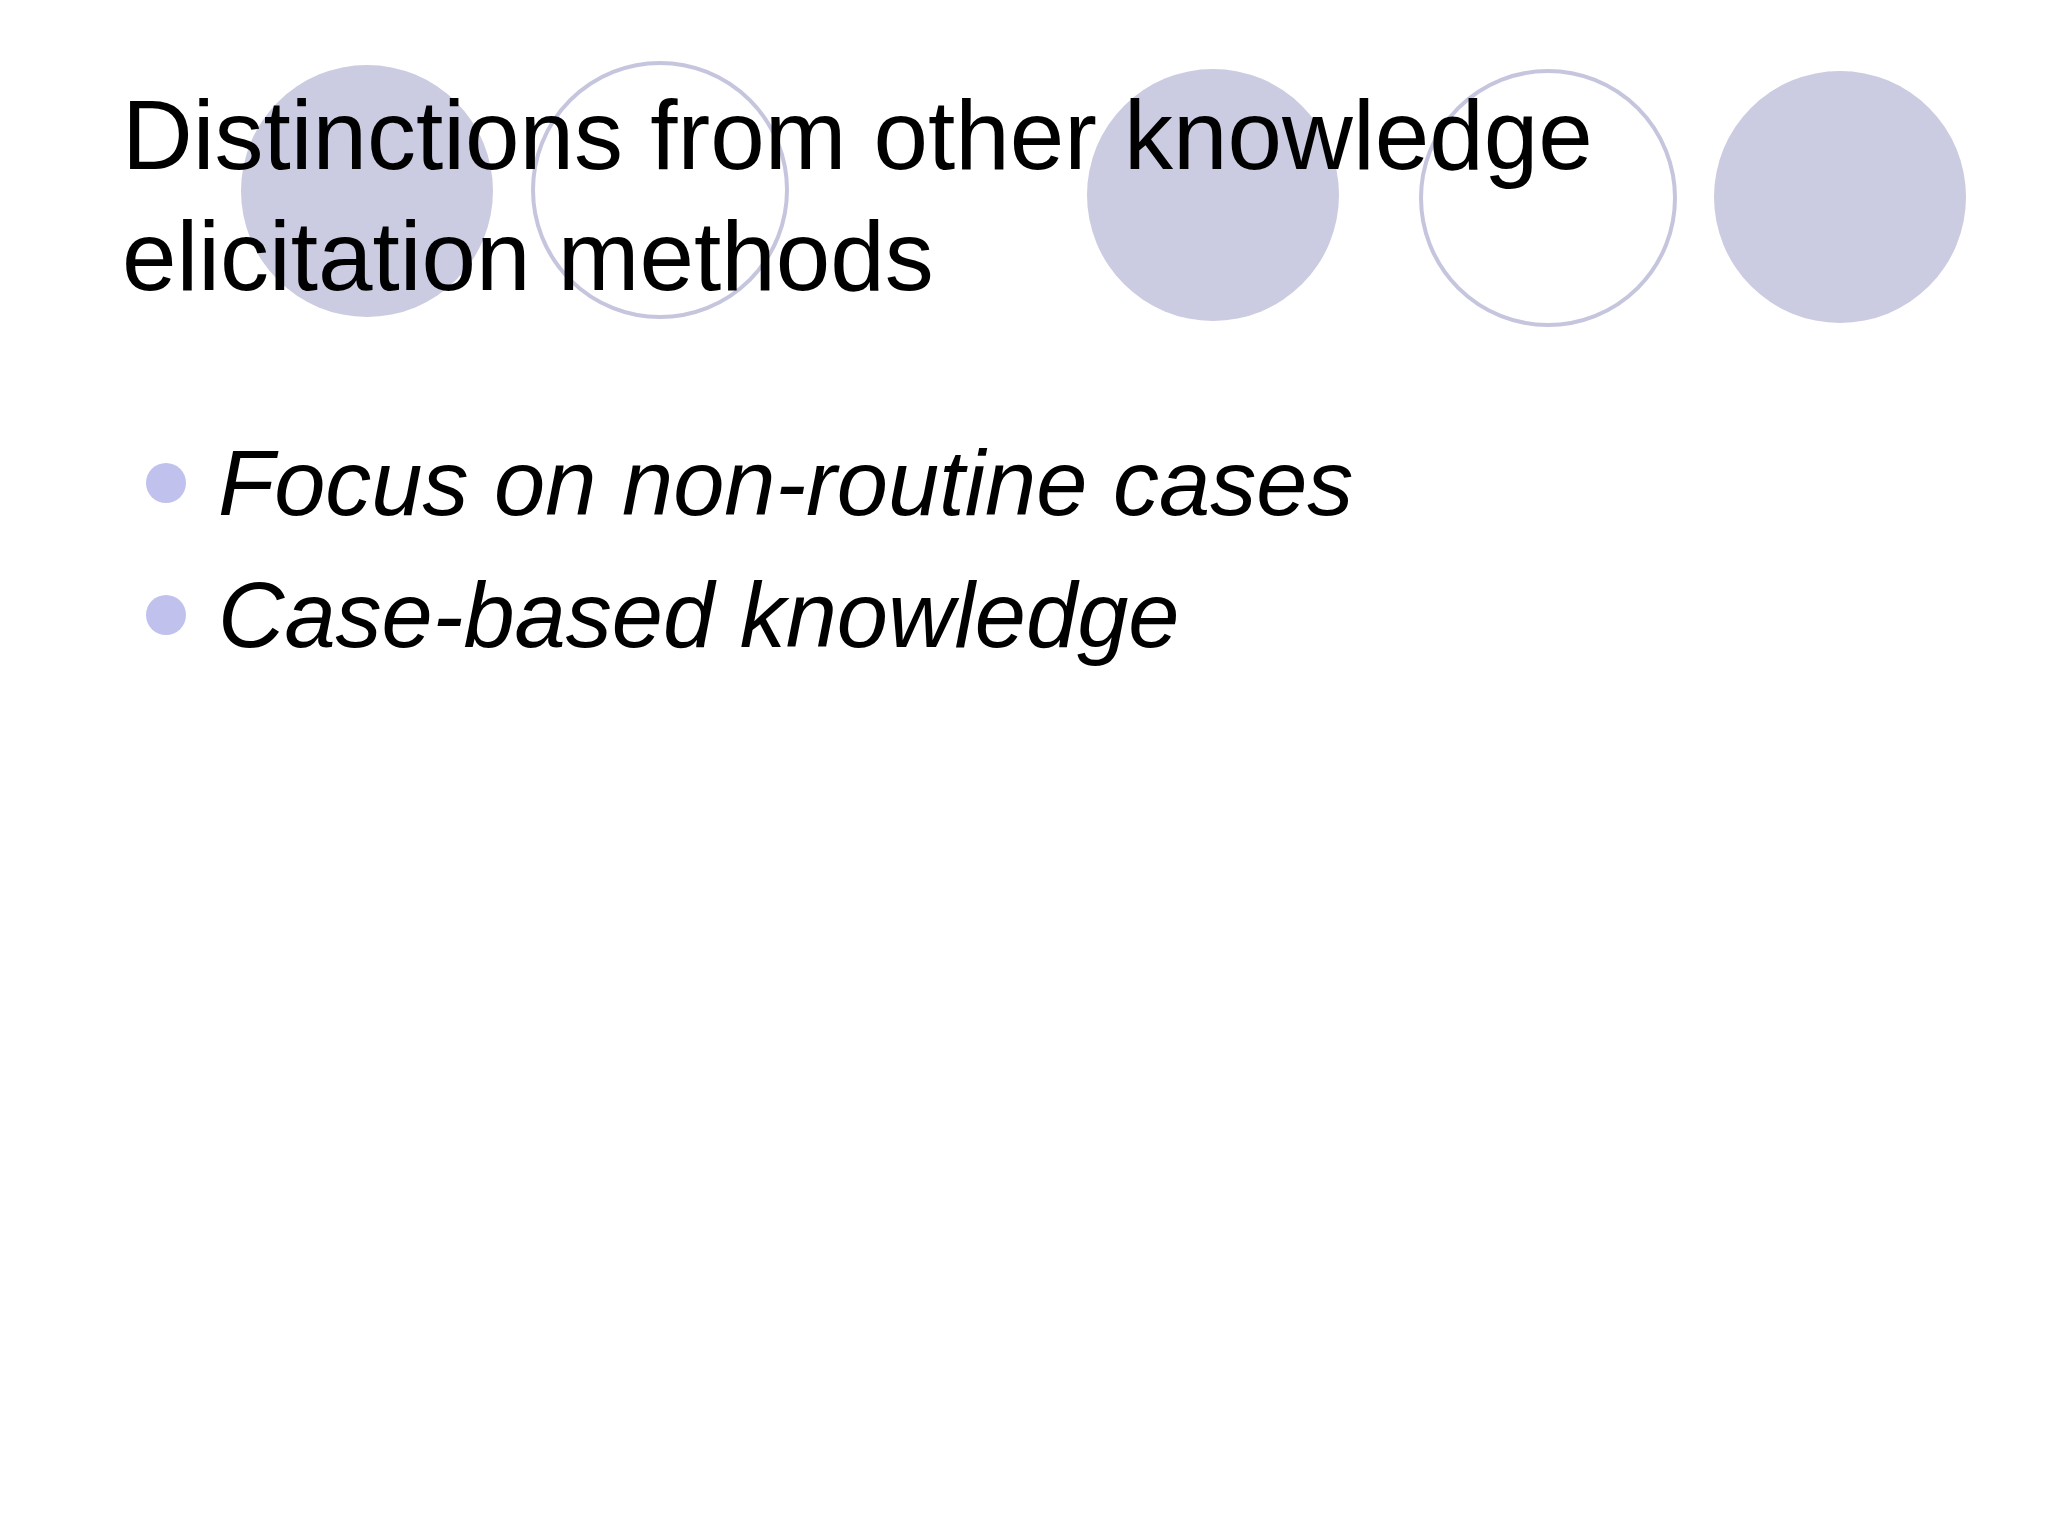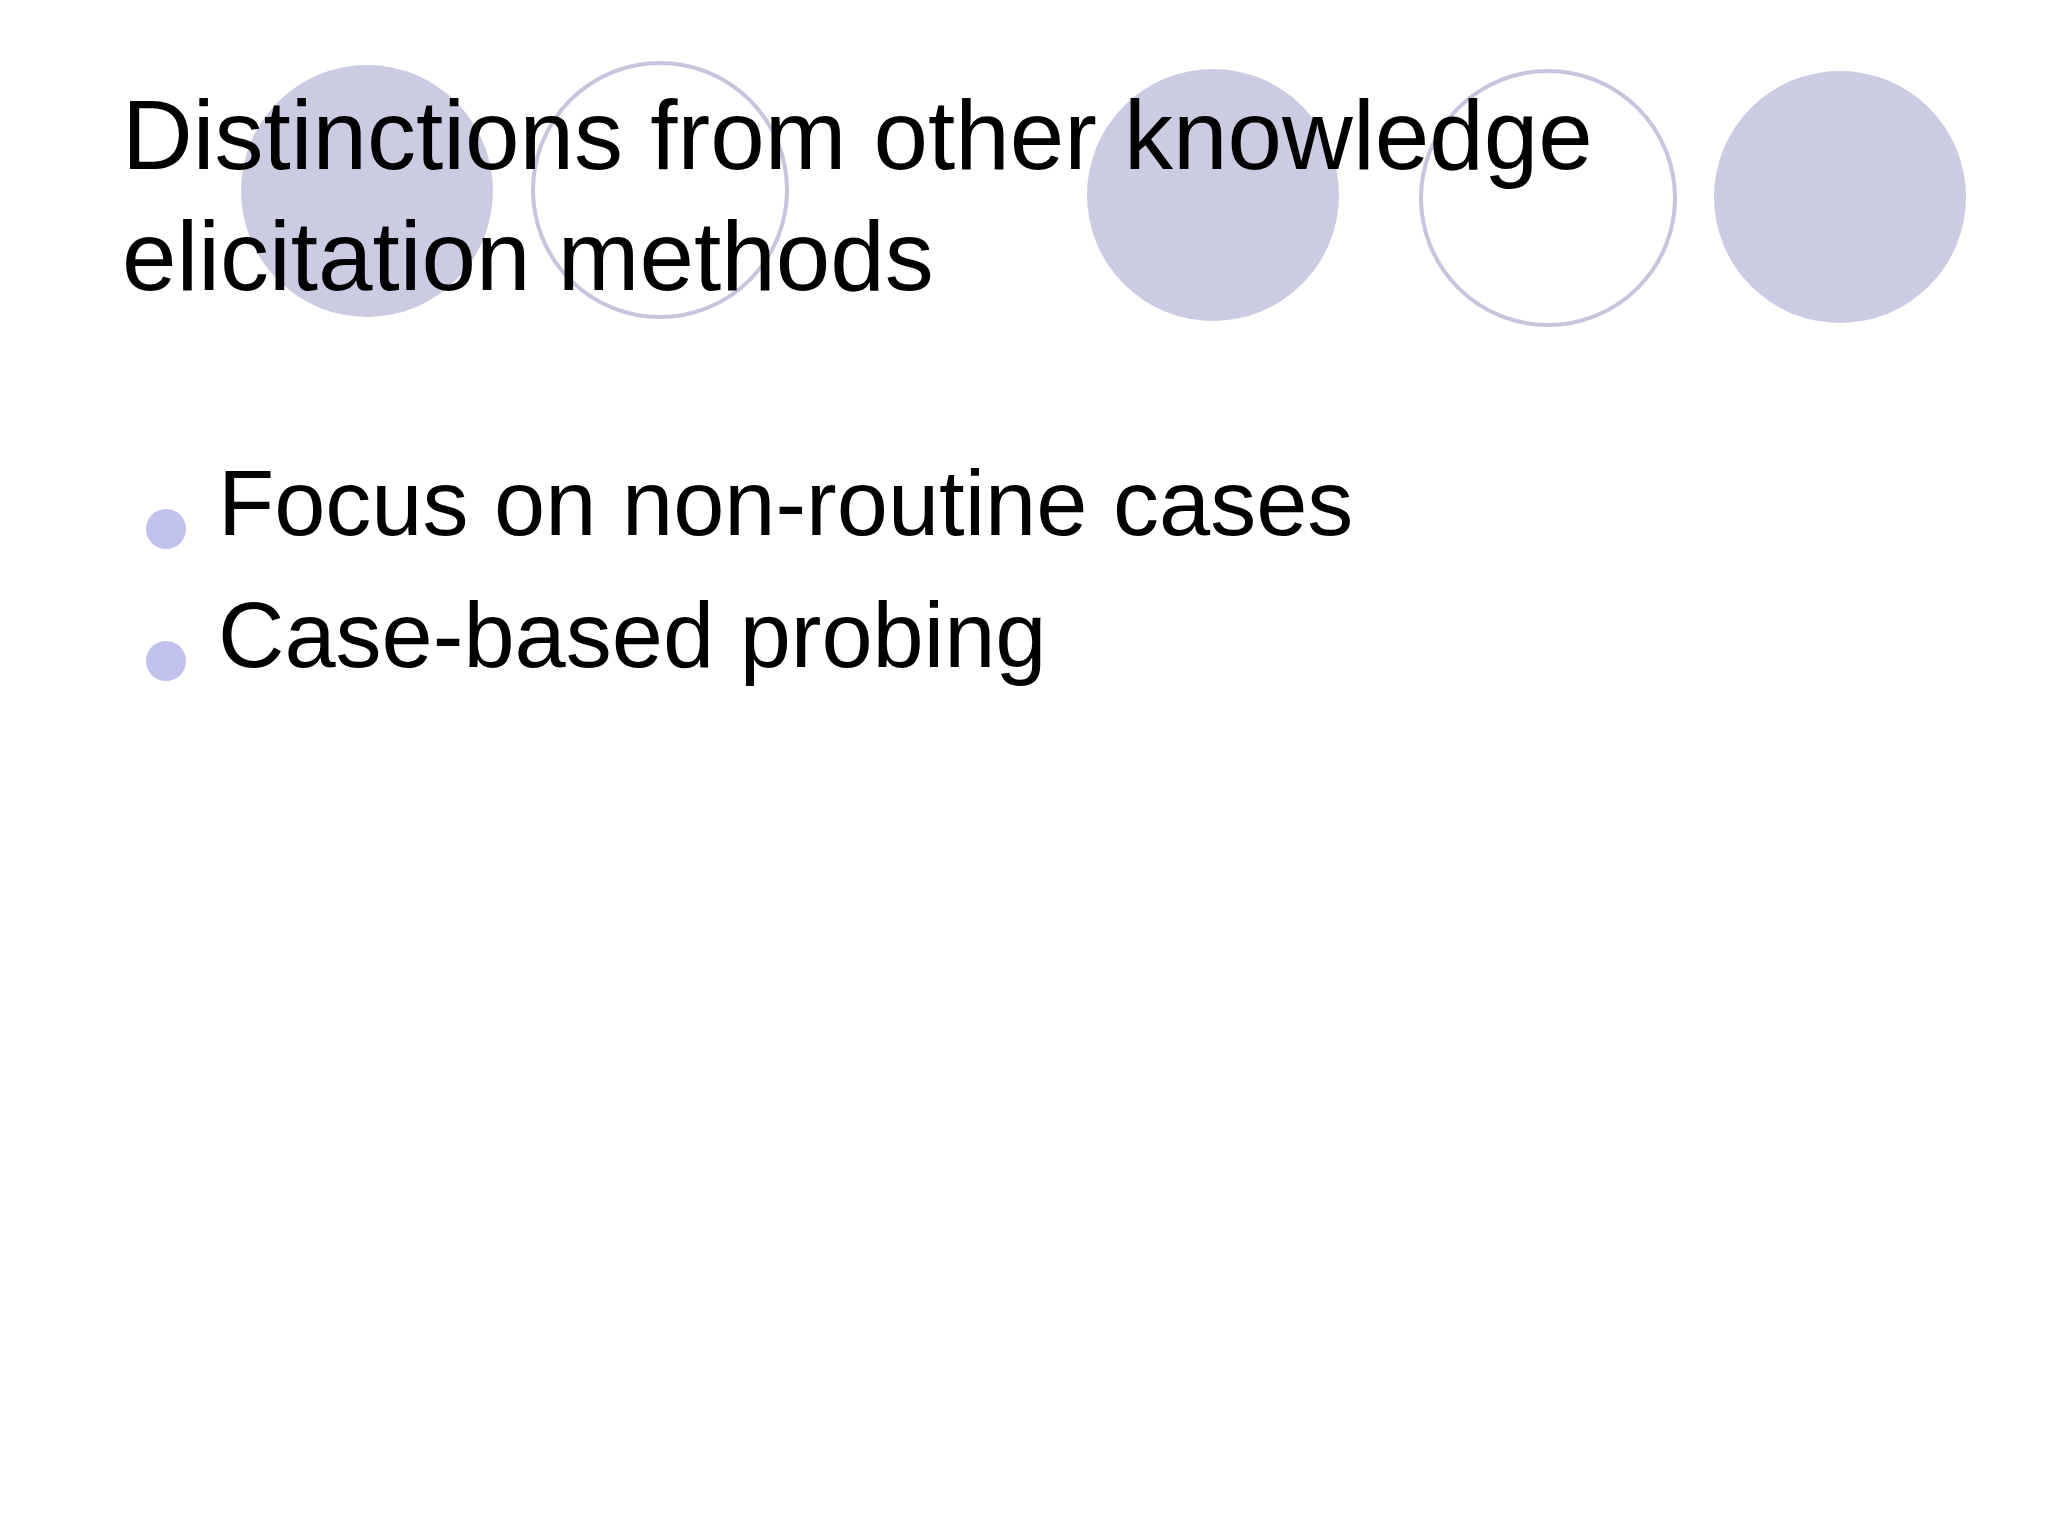--- a/index.html
+++ b/index.html
@@ -44,22 +44,23 @@
   .bullets {
     position: absolute;
     left: 146px;
     top: 417px;
     margin: 0;
     padding: 0;
     list-style: none;
   }
   .bullets li {
     display: flex;
-    align-items: flex-end;
+    align-items: center;
     height: 132px;
+    font-style: italic;
   }
   .marker {
     flex: none;
     width: 40px;
     height: 40px;
     border-radius: 50%;
     background: var(--bullet, #c1c1ee);
     margin-right: 32px;
   }
   .bullet-text {
@@ -81,16 +82,16 @@
 
   <h1 class="title">Distinctions from other knowledge elicitation methods</h1>
 
   <ul class="bullets">
     <li>
       <span class="marker"></span>
       <span class="bullet-text">Focus on non-routine cases</span>
     </li>
     <li>
       <span class="marker"></span>
-      <span class="bullet-text">Case-based probing</span>
+      <span class="bullet-text">Case-based knowledge</span>
     </li>
   </ul>
 </div>
 
 </body></html>

